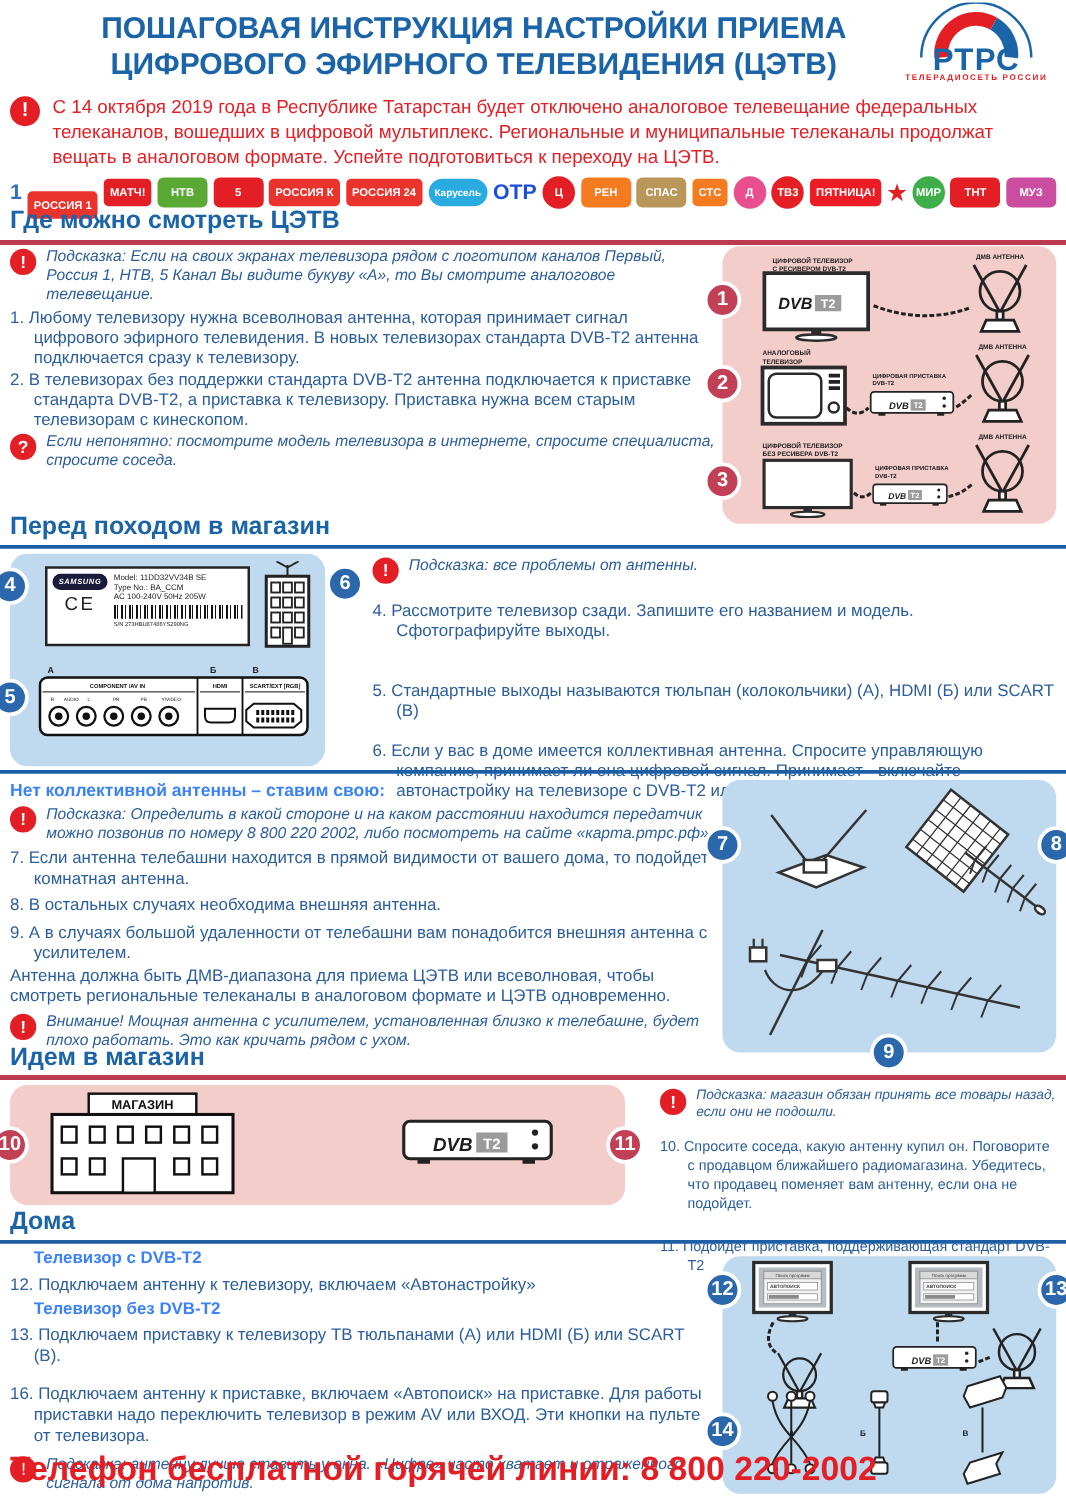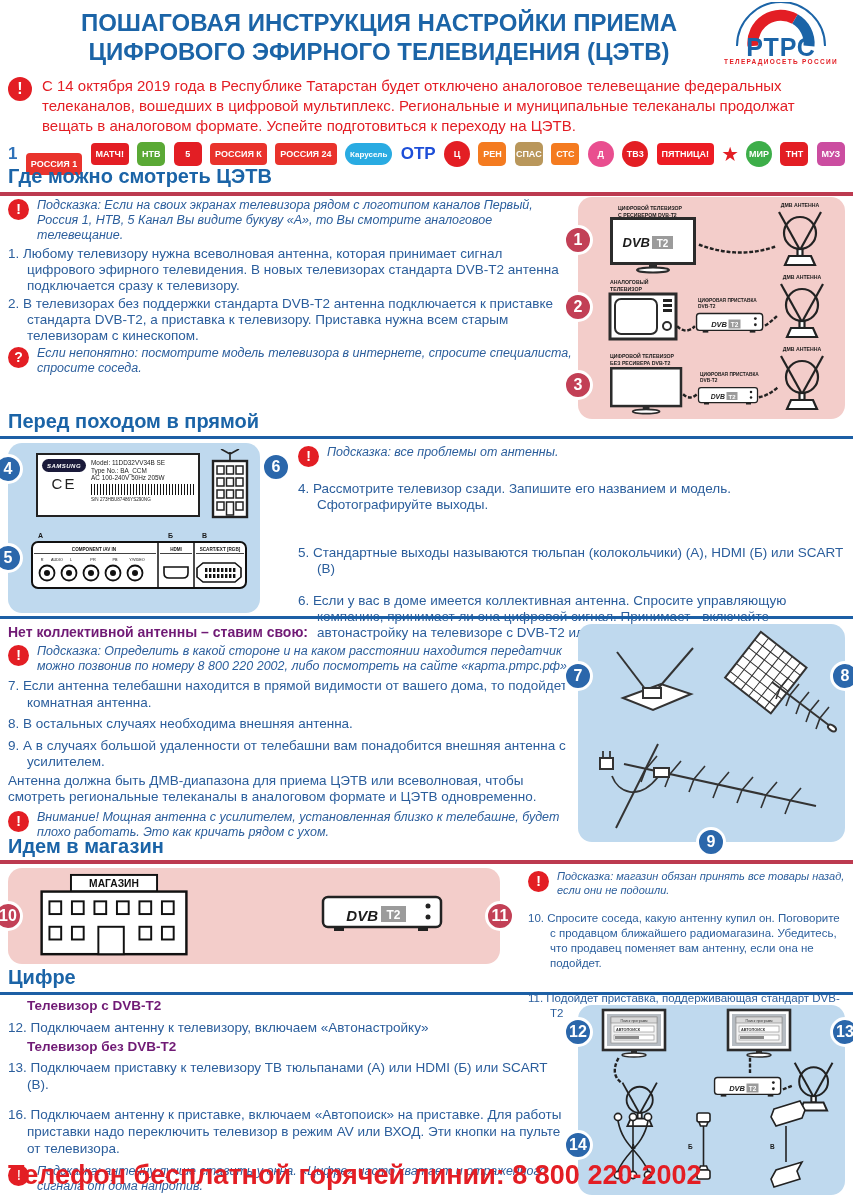--- a/index.html
+++ b/index.html
@@ -14,41 +14,41 @@
   .logo .ltag{font-size:6.5px;font-weight:bold;color:#e31e24;letter-spacing:1.3px;}
   .warnrow{left:8px;right:6px;top:76px;display:flex;gap:10px;}
   .warntext{color:#e31e24;font-size:15px;line-height:20px;}
   .licon{width:21px;height:21px;min-width:21px;border-radius:50%;background:#e31e24;color:#fff;
          font-weight:bold;font-style:normal;display:flex;align-items:center;justify-content:center;
          font-size:14px;margin-top:1px;}
   .licon.big{width:24px;height:24px;min-width:24px;font-size:16px;}
   .channels{left:8px;right:8px;top:139px;height:30px;display:flex;justify-content:space-between;align-items:center;}
   .chip{display:flex;align-items:center;justify-content:center;font-weight:bold;font-size:9px;
         height:22px;padding:0 5px;border-radius:4px;white-space:nowrap;}
-  .chip.square{width:28px;height:24px;padding:0;border-radius:5px;}
+  .chip.square{width:40px;height:24px;padding:0;border-radius:5px;}
   .chip.circle{width:26px;height:26px;padding:0;border-radius:50%;}
   .chip.pill{border-radius:11px;font-size:8px;}
   .chip.plain{font-size:17px;padding:0;border-radius:0;}
   .sech{position:absolute;left:8px;font-size:20px;font-weight:bold;color:#1b64a7;}
   .rule{position:absolute;left:0;right:0;}
   .rule.red{height:4px;background:#bc3a50;}
   .rule.blue{height:3px;background:#1c5fa5;}
   .col{position:absolute;color:#2b5e9c;}
   .hint{display:flex;gap:8px;font-style:italic;color:#2b5e9c;font-size:12.5px;line-height:15px;}
   .items{font-size:13.5px;line-height:16px;}
   .item{margin:0 0 2px 0;padding-left:19px;text-indent:-19px;}
   .panel{position:absolute;border-radius:14px;}
   .panel.pink{background:#f3cdca;}
   .panel.blue{background:#bfd9ee;}
   .numc{position:absolute;width:30px;height:30px;border-radius:50%;color:#fff;font-weight:bold;
         font-size:16px;display:flex;align-items:center;justify-content:center;border:3px solid #fff;
         box-sizing:border-box;z-index:3;}
   .numc.red{background:#c24056;}
   .numc.blue{background:#2b67ab;}
-  .redsub{color:#701a75;font-weight:bold;font-size:14px;}
+  .redsub{color:#3b82f6;font-weight:bold;font-size:14px;}
   .labelcard{position:absolute;left:28px;top:10px;width:164px;height:64px;background:#fff;
              border:2px solid #222;display:flex;gap:5px;padding:4px;box-sizing:border-box;}
   .lc-left{width:44px;display:flex;flex-direction:column;align-items:center;gap:3px;}
   .lc-brand{background:#1a1a3a;color:#fff;font-style:italic;font-weight:bold;font-size:6px;
             border-radius:7px;width:44px;height:13px;display:flex;align-items:center;justify-content:center;letter-spacing:.5px;}
   .lc-ce{font-size:15px;color:#222;letter-spacing:2px;}
   .lc-right{flex:1;color:#222;font-size:6.4px;line-height:7.6px;}
   .barcode{height:11px;margin:2px 0 1px 0;
     background:repeating-linear-gradient(90deg,#111 0,#111 1.5px,#fff 1.5px,#fff 3px,#111 3px,#111 3.8px,#fff 3.8px,#fff 6px);}
   .lc-sn{font-size:4.6px;}
@@ -194,21 +194,21 @@
       <text x="147" y="202" font-size="6.8" font-weight="bold" font-style="italic" fill="#1c1c1c" text-anchor="end">DVB</text>
       <rect x="148.5" y="195" width="11" height="8" fill="#9b9b9b"></rect>
       <text x="154" y="201.5" font-size="6" font-weight="bold" fill="#fff" text-anchor="middle">T2</text>
       <path class="dot" d="M106 198 Q112 203 118 198"></path>
       <path class="dot" d="M182 200 Q191 198 199 191"></path>
       <text x="224" y="154" font-size="5.2" font-weight="bold" fill="#1a1a1a" text-anchor="middle">ДМВ АНТЕННА</text>
       <use href="#ant" x="200" y="157"></use>
     </svg>
   </div>
 
-  <div class="sech" style="top:410px">Перед походом в прямой</div>
+  <div class="sech" style="top:410px">Перед походом в магазин</div>
   <div class="rule blue" style="top:436px"></div>
 
   <div class="panel blue" style="left:8px;top:443px;width:252px;height:170px">
     <div class="numc blue" style="left:-15px;top:11px">4</div>
     <div class="numc blue" style="left:-15px;top:100px">5</div>
     <div class="labelcard">
       <div class="lc-left">
         <div class="lc-brand">SAMSUNG</div>
         <div class="lc-ce">CE</div>
       </div>
@@ -396,21 +396,21 @@
     <div class="hint shint" style="margin-bottom:14px">
       <span class="licon">!</span>
       <span>Подсказка: магазин обязан принять все товары назад, если они не подошли.</span>
     </div>
     <div class="storeitems">
       <div class="item" style="margin-bottom:20px">10. Спросите соседа, какую антенну купил он. Поговорите с продавцом ближайшего радиомагазина. Убедитесь, что продавец поменяет вам антенну, если она не подойдет.</div>
       <div class="item">11. Подойдет приставка, поддерживающая стандарт DVB-T2</div>
     </div>
   </div>
 
-  <div class="sech" style="top:966px">Цифре</div>
+  <div class="sech" style="top:966px">Дома</div>
   <div class="rule blue" style="top:992px"></div>
 
   <div class="col" style="left:8px;top:998px;width:562px">
     <div class="redsub" style="font-size:13.5px;margin-left:19px;margin-bottom:6px">Телевизор с DVB-T2</div>
     <div class="items" style="line-height:17px">
       <div class="item" style="margin-bottom:2px">12. Подключаем антенну к телевизору, включаем «Автонастройку»</div>
       <div class="redsub" style="font-size:13.5px;margin-left:19px;margin-bottom:4px">Телевизор без DVB-T2</div>
       <div class="item" style="margin-bottom:13px">13. Подключаем приставку к телевизору ТВ тюльпанами (А) или HDMI (Б) или SCART (В).</div>
       <div class="item" style="margin-bottom:7px">16. Подключаем антенну к приставке, включаем «Автопоиск» на приставке. Для работы приставки надо переключить телевизор в режим AV или ВХОД. Эти кнопки на пульте от телевизора.</div>
     </div>

